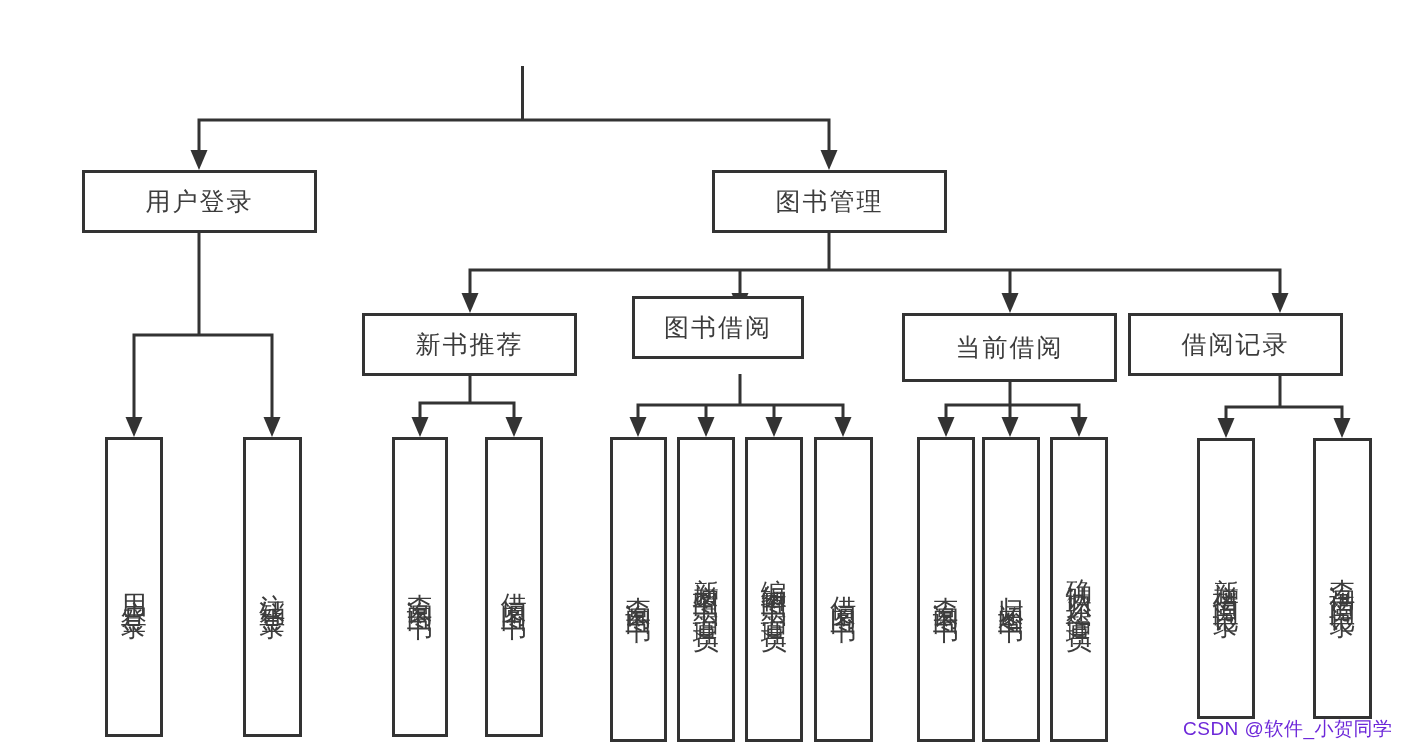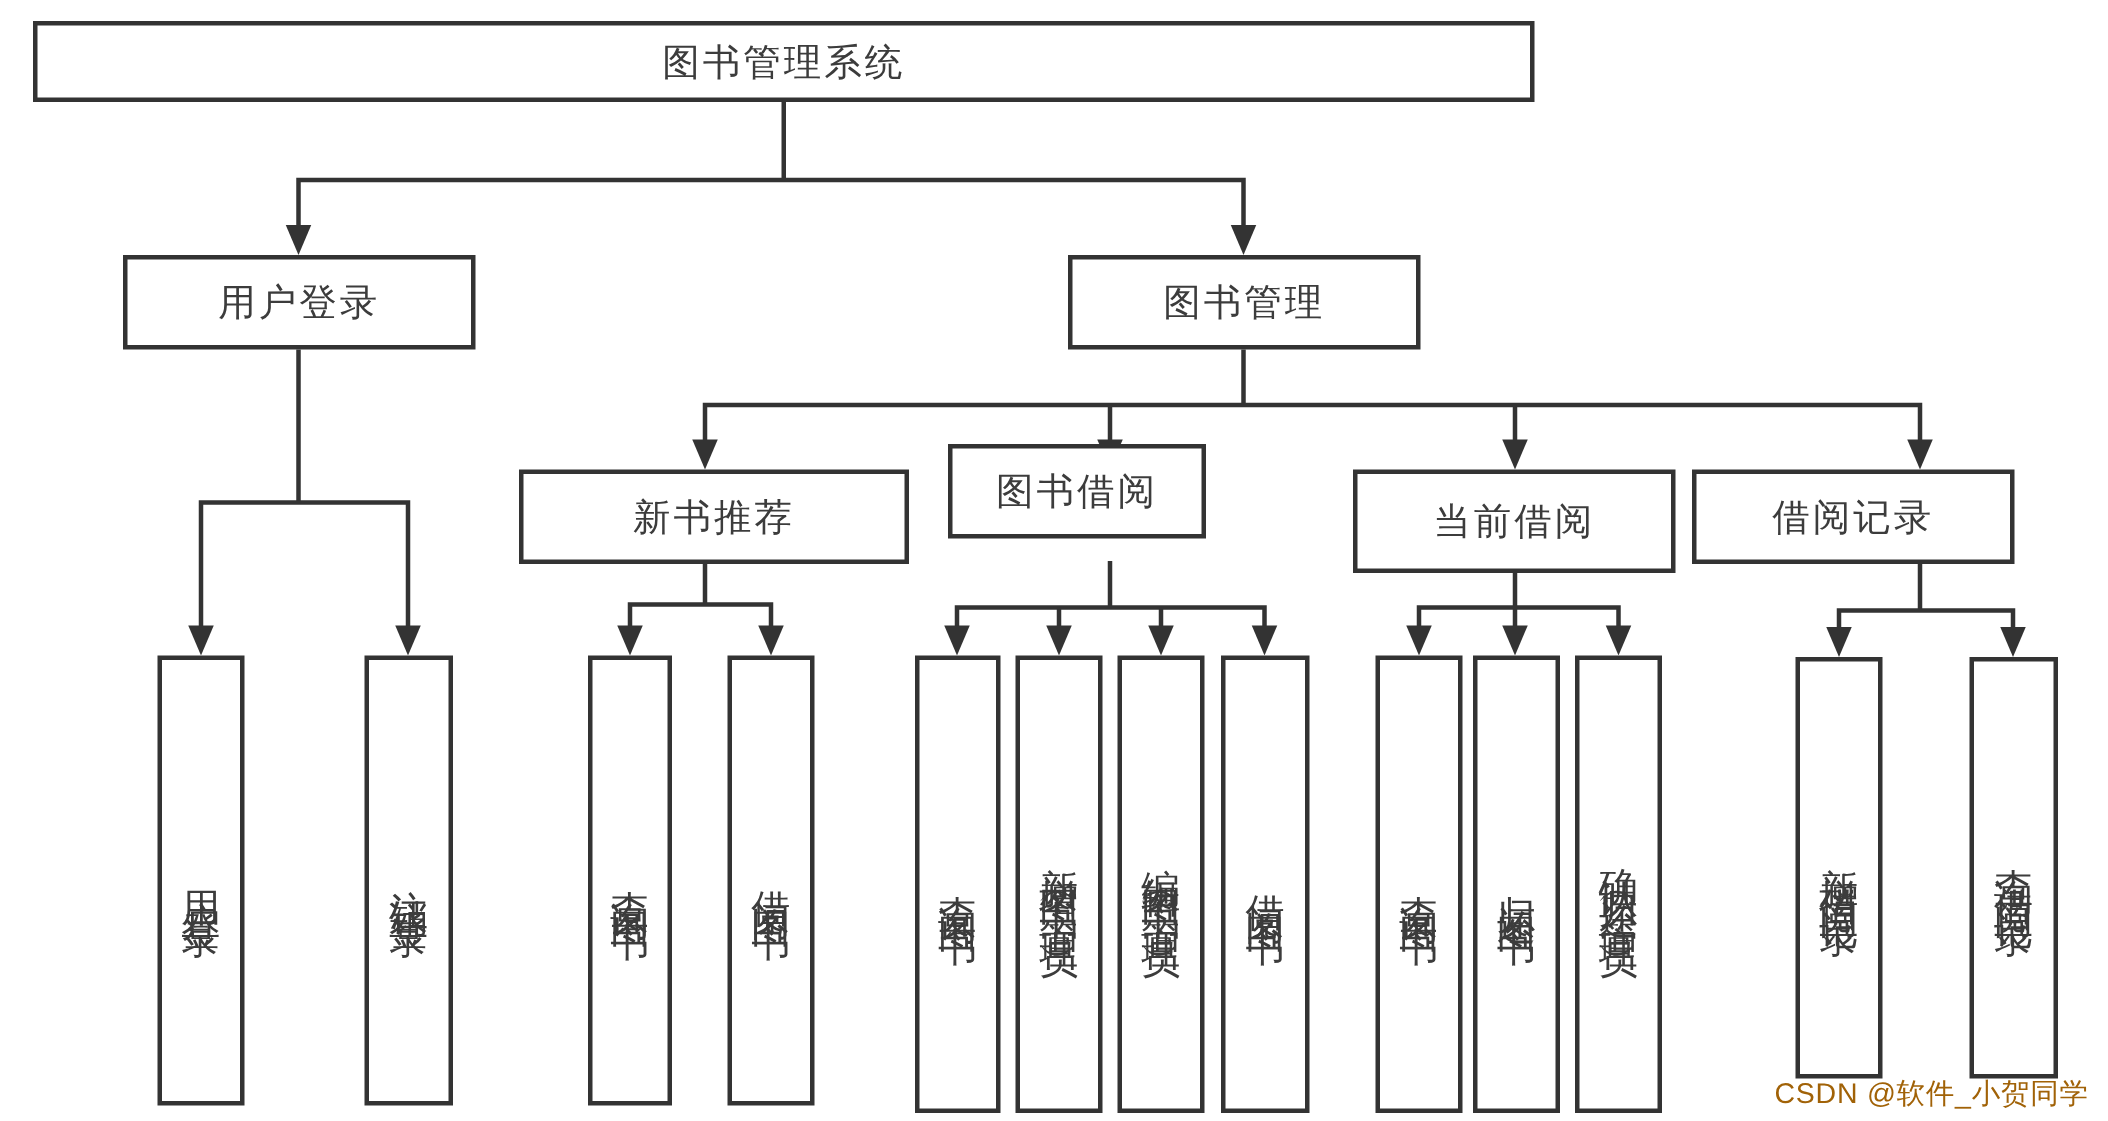--- a/index.html
+++ b/index.html
@@ -40,21 +40,21 @@
     font-size: 26px;
     letter-spacing: 7px;
     line-height: 1.1;
   }
   .watermark {
     position: absolute;
     left: 1183px;
     top: 716px;
     font-size: 19px;
     letter-spacing: 0.5px;
-    color: #a16207;
+    color: #6d28d9;
     z-index: 2;
     white-space: nowrap;
   }
 </style>
 </head>
 <body>
 
 <div class="canvas">
 
   <svg class="connectors" viewBox="0 0 1405 747" xmlns="http://www.w3.org/2000/svg">
@@ -90,26 +90,25 @@
       <polygon points="765.5,417 782.5,417 774,437"></polygon>
       <polygon points="834.5,417 851.5,417 843,437"></polygon>
       <polygon points="937.5,417 954.5,417 946,437"></polygon>
       <polygon points="1001.5,417 1018.5,417 1010,437"></polygon>
       <polygon points="1070.5,417 1087.5,417 1079,437"></polygon>
       <polygon points="1217.5,418 1234.5,418 1226,438"></polygon>
       <polygon points="1333.5,418 1350.5,418 1342,438"></polygon>
     </g>
   </svg>
 
-  <div class="node hnode" style="left:22px;top:14px;width:1001px;height:54px">图书管理系统</div>
 
   <div class="node hnode" style="left:82px;top:170px;width:235px;height:63px">用户登录</div>
   <div class="node hnode" style="left:712px;top:170px;width:235px;height:63px">图书管理</div>
 
-  <div class="node hnode" style="left:346px;top:313px;width:260px;height:63px">新书推荐</div>
+  <div class="node hnode" style="left:362px;top:313px;width:215px;height:63px">新书推荐</div>
   <div class="node hnode" style="left:632px;top:296px;width:172px;height:63px">图书借阅</div>
   <div class="node hnode" style="left:902px;top:313px;width:215px;height:69px">当前借阅</div>
   <div class="node hnode" style="left:1128px;top:313px;width:215px;height:63px">借阅记录</div>
 
   <div class="node vnode" style="left:105px;top:437px;width:58px;height:300px">用户登录</div>
   <div class="node vnode" style="left:243px;top:437px;width:59px;height:300px">注销登录</div>
 
   <div class="node vnode" style="left:392px;top:437px;width:56px;height:300px">查询图书</div>
   <div class="node vnode" style="left:485px;top:437px;width:58px;height:300px">借阅图书</div>
 

